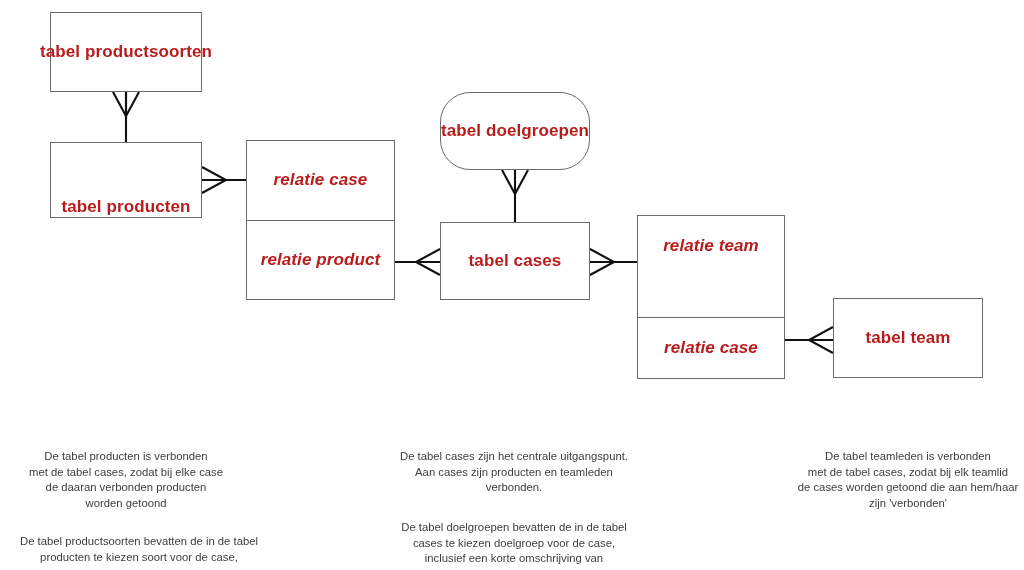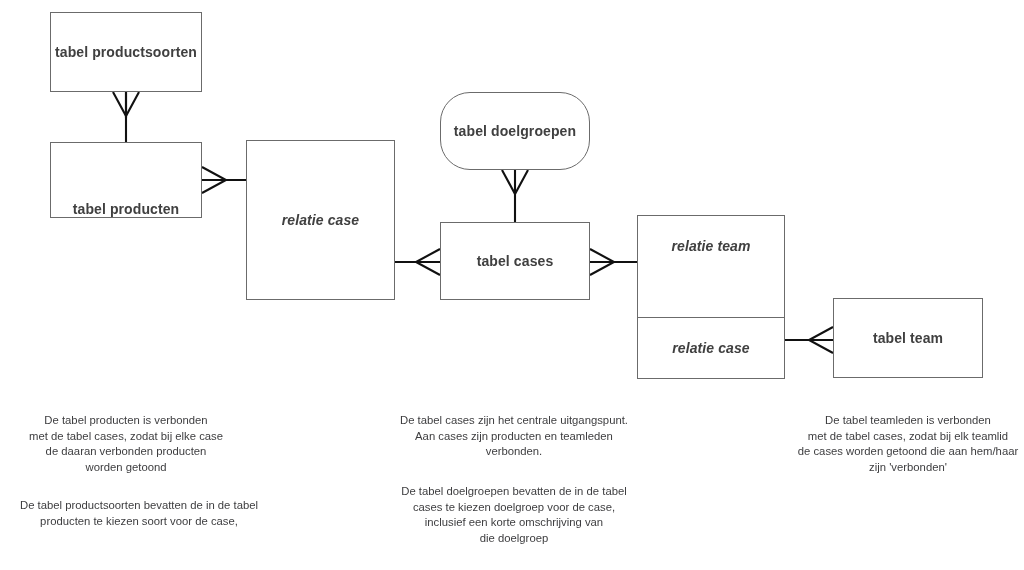--- a/index.html
+++ b/index.html
@@ -25,23 +25,23 @@
   .ent {
     position: absolute;
     box-sizing: border-box;
     border: 1.3px solid #6b6b6b;
     background: #ffffff;
     display: flex;
     align-items: center;
     justify-content: center;
   }
   .ent-label {
-    font-size: 14px;
+    font-size: 17px;
     font-weight: bold;
-    color: #404040;
+    color: #b91c1c;
     letter-spacing: 0.1px;
     text-align: center;
     white-space: nowrap;
   }
   .stack {
     position: absolute;
     box-sizing: border-box;
     border: 1.3px solid #6b6b6b;
     background: #ffffff;
     display: flex;
@@ -58,20 +58,21 @@
   .stack .cell + .cell {
     border-top: 1.3px solid #6b6b6b;
   }
   .caption {
     position: absolute;
     font-size: 11.3px;
     line-height: 15.5px;
     color: #3d3d3f;
     text-align: center;
     white-space: pre-line;
+    margin-top: 36px;
   }
 </style>
 </head>
 <body>
 
 <div id="canvas">
 
   <svg class="layer" viewBox="0 0 1024 570">
     <g stroke="#111111" stroke-width="2.1" fill="none" stroke-linecap="butt">
 
@@ -113,20 +114,23 @@
   </div>
 
   <div class="ent" style="left:833px; top:298px; width:150px; height:80px;align-items:center;">
     <span class="ent-label">tabel team</span>
   </div>
 
   <div class="stack" style="left:246px; top:140px; width:149px; height:160px;">
     <div class="cell">
       <span class="ent-label">relatie case</span>
     </div>
+    <div class="cell">
+      <span class="ent-label">relatie product</span>
+    </div>
   </div>
 
   <div class="stack" style="left:637px; top:215px; width:148px; height:164px;gap:40px;">
     <div class="cell">
       <span class="ent-label">relatie team</span>
     </div>
     <div class="cell">
       <span class="ent-label">relatie case</span>
     </div>
   </div>

